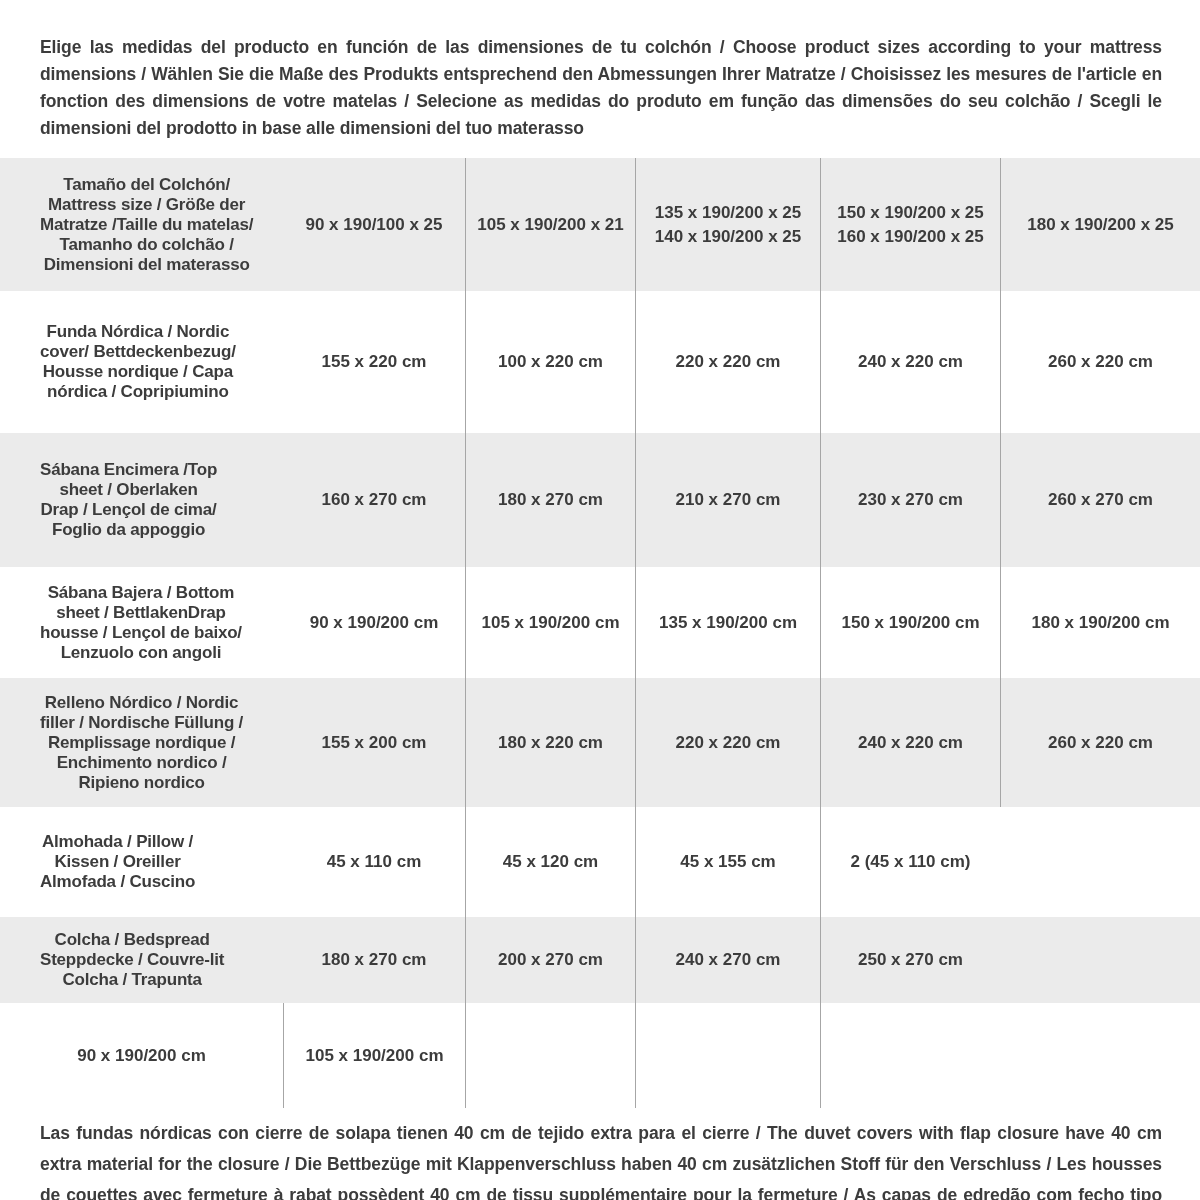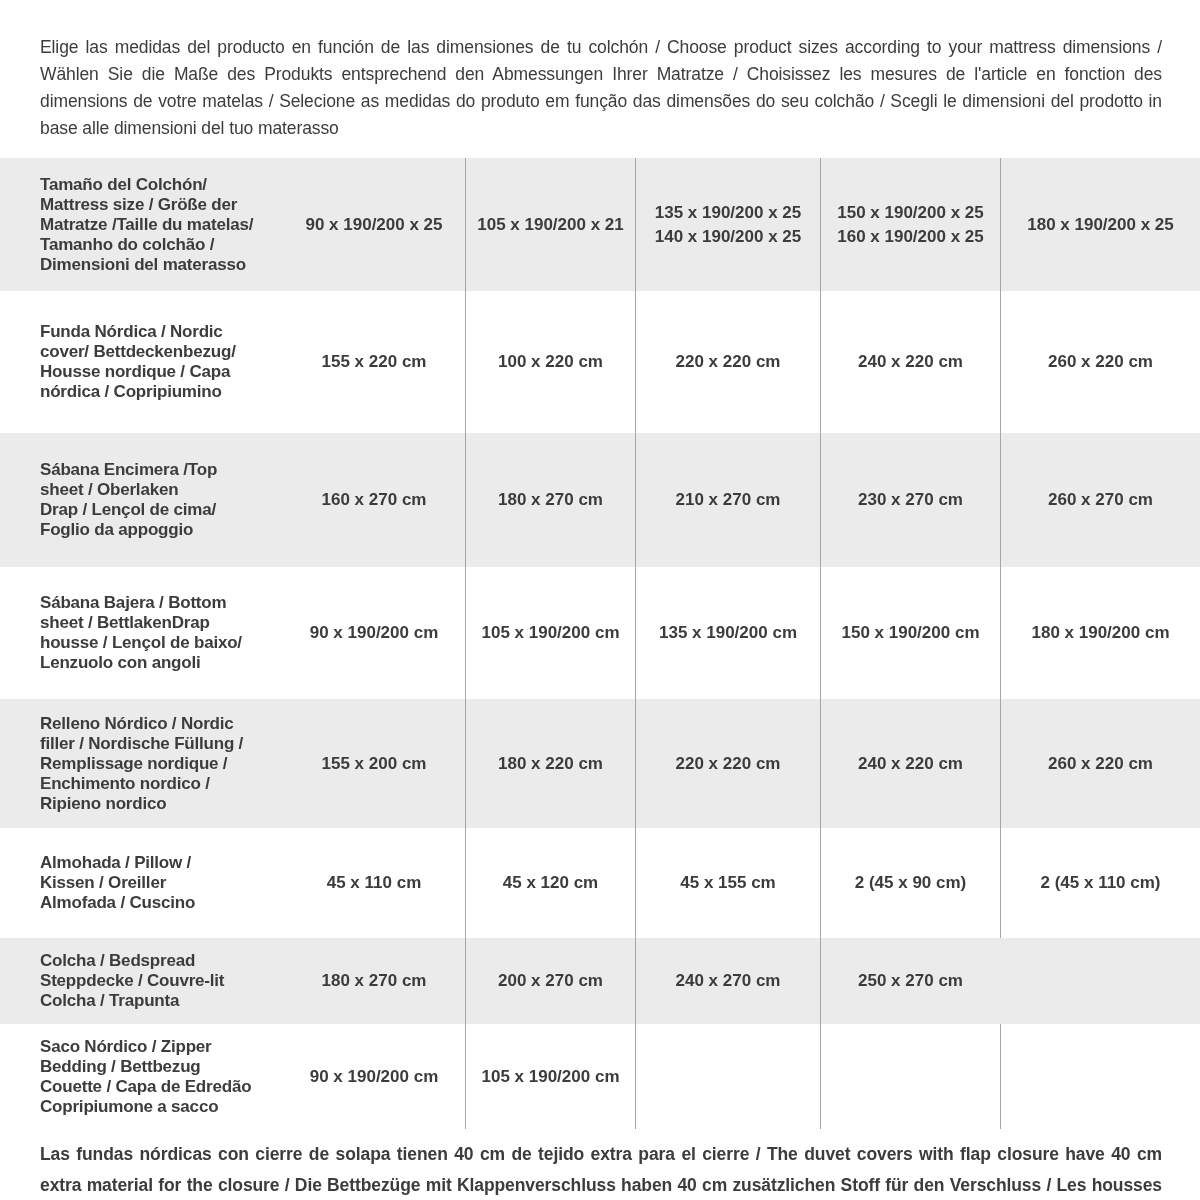--- a/index.html
+++ b/index.html
@@ -3,32 +3,32 @@
 <meta charset="utf-8">
 <style>
   html,body{margin:0;padding:0;}
   body{
     width:1200px;height:1200px;background:#ffffff;
     font-family:"Liberation Sans","DejaVu Sans",sans-serif;
     color:#3c3c3c;-webkit-font-smoothing:antialiased;
   }
   .intro{
     margin:34px 38px 0 40px;
-    font-weight:normal;font-size:17.5px;line-height:27px;
+    font-weight:bold;font-size:17.5px;line-height:27px;
     text-align:justify;letter-spacing:-0.1px;
   }
   .tbl{margin-top:16px;}
   .row{
     display:grid;
     grid-template-columns:283px 182px 170px 185px 180px 200px;
   }
-  .r0{height:133px}.r1{height:142px}.r2{height:134px}.r3{height:132px}
+  .r0{height:133px}.r1{height:142px}.r2{height:134px}.r3{height:111px}
   .r4{height:129px}.r5{height:110px}.r6{height:86px}.r7{height:105px}
   .gray{background:#ebebeb}
-  .cell{display:flex;align-items:center;font-weight:bold;}
+  .cell{display:flex;align-items:center;font-weight:bold;text-align:center;}
   .label{
     padding-left:40px;padding-right:10px;
     font-size:17px;line-height:20px;letter-spacing:-0.2px;
     white-space:pre-line;
   }
   .val{
     justify-content:center;text-align:center;
     font-size:17px;line-height:24px;white-space:pre-line;
   }
   .div{border-left:1px solid #a6a6a6;}
@@ -44,21 +44,21 @@
 <div class="intro">Elige las medidas del producto en función de las dimensiones de tu colchón / Choose product sizes according to your mattress dimensions / Wählen Sie die Maße des Produkts entsprechend den Abmessungen Ihrer Matratze / Choisissez les mesures de l'article en fonction des dimensions de votre matelas / Selecione as medidas do produto em função das dimensões do seu colchão / Scegli le dimensioni del prodotto in base alle dimensioni del tuo materasso</div>
 
 <div class="tbl">
 
   <div class="row gray r0">
     <div class="cell label">Tamaño del Colchón/
 Mattress size / Größe der
 Matratze /Taille du matelas/
 Tamanho do colchão /
 Dimensioni del materasso</div>
-    <div class="cell val">90 x 190/200 x 25</div>
+    <div class="cell val">90 x 190/100 x 25</div>
     <div class="cell val div">105 x 190/200 x 21</div>
     <div class="cell val div">135 x 190/200 x 25
 140 x 190/200 x 25</div>
     <div class="cell val div">150 x 190/200 x 25
 160 x 190/200 x 25</div>
     <div class="cell val div">180 x 190/200 x 25</div>
   </div>
 
   <div class="row r1">
     <div class="cell label">Funda Nórdica / Nordic
@@ -109,39 +109,34 @@
     <div class="cell val div">260 x 220 cm</div>
   </div>
 
   <div class="row r5">
     <div class="cell label">Almohada / Pillow /
 Kissen / Oreiller
 Almofada / Cuscino</div>
     <div class="cell val">45 x 110 cm</div>
     <div class="cell val div">45 x 120 cm</div>
     <div class="cell val div">45 x 155 cm</div>
-    <div class="cell val div">2 (45 x 90 cm)</div>
     <div class="cell val div">2 (45 x 110 cm)</div>
   </div>
 
   <div class="row gray r6">
     <div class="cell label">Colcha / Bedspread
 Steppdecke / Couvre-lit
 Colcha / Trapunta</div>
     <div class="cell val">180 x 270 cm</div>
     <div class="cell val div">200 x 270 cm</div>
     <div class="cell val div">240 x 270 cm</div>
     <div class="cell val div">250 x 270 cm</div>
   </div>
 
   <div class="row r7">
-    <div class="cell label">Saco Nórdico / Zipper
-Bedding / Bettbezug
-Couette / Capa de Edredão
-Copripiumone a sacco</div>
     <div class="cell val">90 x 190/200 cm</div>
     <div class="cell val div">105 x 190/200 cm</div>
     <div class="cell val div"></div>
     <div class="cell val div"></div>
     <div class="cell val div"></div>
   </div>
 
 </div>
 
 <div class="footnote">Las fundas nórdicas con cierre de solapa tienen 40 cm de tejido extra para el cierre / The duvet covers with flap closure have 40 cm extra material for the closure / Die Bettbezüge mit Klappenverschluss haben 40 cm zusätzlichen Stoff für den Verschluss / Les housses de couettes avec fermeture à rabat possèdent 40 cm de tissu supplémentaire pour la fermeture / As capas de edredão com fecho tipo aba têm 40 cm de tecido adicional para o fecho / I copripiumoni con chiusura a patta hanno 40 cm di tessuto extra per la chiusura</div>

